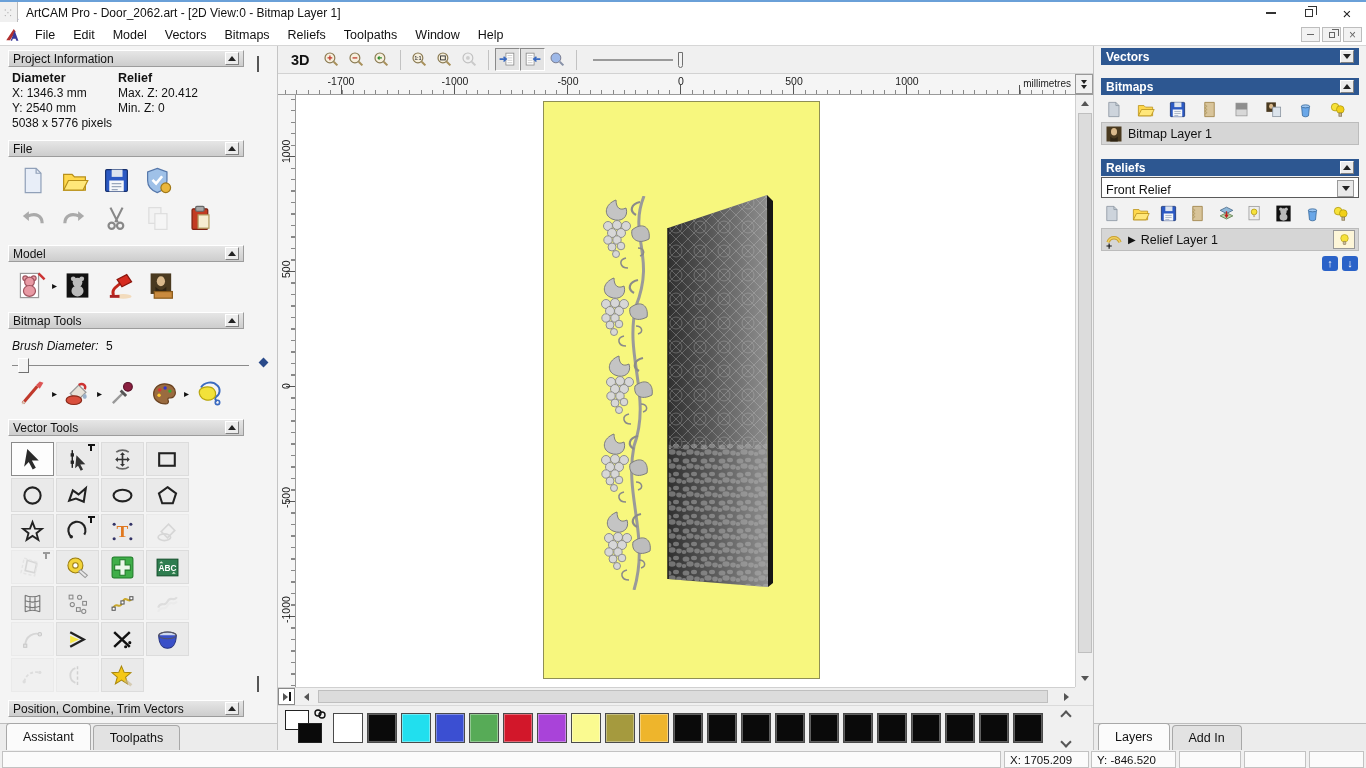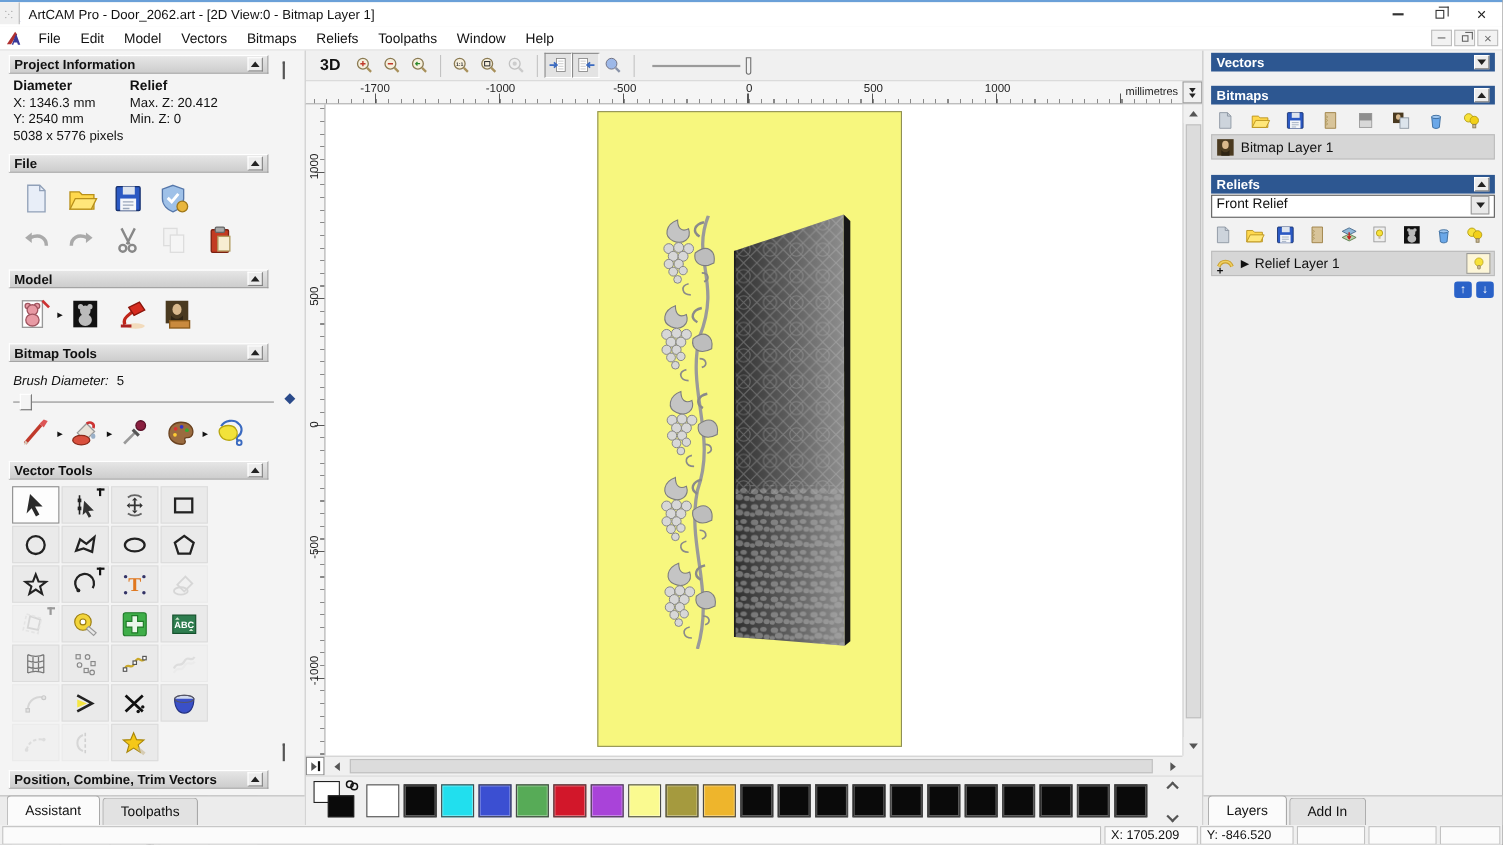--- a/index.html
+++ b/index.html
@@ -24,21 +24,21 @@
 .menu-item{padding:0 9px;font-size:12.5px;cursor:default}
 .mdi-btns{margin-left:auto;display:flex;gap:2px;margin-right:4px}
 .mdi-btn{width:19px;height:15px;background:#f2f2f2;border:1px solid #bdbdbd;display:flex;align-items:center;justify-content:center;color:#555}
 .mdi-btn .g-min{width:7px;height:1.5px;background:#666}
 .mdi-btn .g-restore{width:6px;height:6px;border-color:#666}
 .mdi-btn .g-restore::before{width:6px;height:6px;border-color:#666}
 .mdi-btn .g-close{font-size:12px;color:#666}
 
 
 .assistant{position:absolute;left:0;top:44px;width:278px;height:704px;background:#f4f4f4;border-right:1px solid #c4c4c4}
-.sec-h{display:flex;align-items:center;height:17px;background:linear-gradient(#e6e6e6,#cdcdcd);border:1px solid #fff;border-right-color:#9c9c9c;border-bottom-color:#9c9c9c;margin:0 33px 0 8px;padding:0 4px;font-weight:bold;font-size:12px;white-space:nowrap}
+.sec-h{display:flex;align-items:center;height:17px;background:linear-gradient(#e6e6e6,#cdcdcd);border:1px solid #fff;border-right-color:#9c9c9c;border-bottom-color:#9c9c9c;margin:0 33px 0 8px;padding:0 4px;font-weight:normal;font-size:12px;white-space:nowrap}
 .col-btn{margin-left:auto;width:14px;height:13px;background:#ececec;border:1px solid;border-color:#fff #808080 #808080 #fff;display:flex;align-items:center;justify-content:center;flex:0 0 auto}
 .tri-up{width:0;height:0;border-left:4px solid transparent;border-right:4px solid transparent;border-bottom:5px solid #222}
 .tri-down{width:0;height:0;border-left:4px solid transparent;border-right:4px solid transparent;border-top:5px solid #222}
 .pi-grid{display:grid;grid-template-columns:106px auto;margin:4px 0 0 12px;line-height:15px;font-size:12px}
 .pi-grid b{font-size:12.5px}
 .irow{display:flex;align-items:center;margin:9px 0 0 18px}
 .irow .icon-cell{width:29px;height:29px;margin-right:13px;position:relative;display:flex;align-items:center;justify-content:center}
 .icon-cell svg{width:100%;height:100%;display:block}
 .flyout{font-size:10px;color:#111;margin:0 6px 0 -8px}
 .disabled{filter:grayscale(1) opacity(.4)}
@@ -118,21 +118,21 @@
 .rp-h{height:17px;background:#2d5791;color:#fff;font-weight:bold;font-size:12px;display:flex;align-items:center;padding:0 5px;margin:0 7px;position:absolute;left:0;right:0}
 .rp-toolbar{position:absolute;left:7px;right:7px;display:flex;align-items:center}
 .rp-toolbar .icon-cell{width:24px;height:22px;margin-right:8px;display:flex;align-items:center;justify-content:center}
 .rp-toolbar .icon-cell svg{width:19px;height:19px}
 .layer-row{position:absolute;left:7px;right:7px;height:23px;background:#d6d6d6;border:1px solid #bcbcbc;display:flex;align-items:center;padding:0 3px;gap:5px;font-size:12.5px}
 .layer-thumb{width:18px;height:18px;flex:0 0 auto}
 .layer-thumb svg{width:100%;height:100%;display:block}
 .expander{font-size:10px;color:#111}
 .bulb-btn{margin-left:auto;width:22px;height:19px;background:#fdf6d8;border:1px solid #999;display:flex;align-items:center;justify-content:center}
 .bulb-btn svg{width:15px;height:15px}
-.rp-dd{position:absolute;left:7px;right:7px;height:21px;background:#fff;border:1px solid #5a5a5a;display:flex;align-items:flex-start;padding:0 4px;font-size:12.5px}
+.rp-dd{position:absolute;left:7px;right:7px;height:21px;background:#fff;border:1px solid #5a5a5a;display:flex;align-items:flex-end;padding:0 4px;font-size:12.5px}
 .dd-btn{margin-left:auto;width:17px;height:17px;background:#e9e9e9;border:1px solid #9a9a9a;display:flex;align-items:center;justify-content:center}
 .updown{position:absolute;right:8px;display:flex;gap:4px}
 .ud-btn{width:16px;height:15px;background:#2a62c8;border-radius:3px;color:#fff;font-size:11px;font-weight:bold;display:flex;align-items:center;justify-content:center;line-height:1}
 .rp-tabs{position:absolute;left:0;bottom:0;width:100%;height:27px;background:#ececec;border-top:1px solid #bdbdbd;display:flex;align-items:flex-end;padding-left:4px}
 
 
 .statusbar{position:absolute;left:0;top:748px;width:100%;height:20px;background:#f0f0f0}
 .sb-field{position:absolute;top:1px;height:17px;background:#fbfbfb;border:1px solid #c2c2c2;font-size:11.5px;display:flex;align-items:center;padding:0 5px;white-space:nowrap}
 </style>
 </head>

